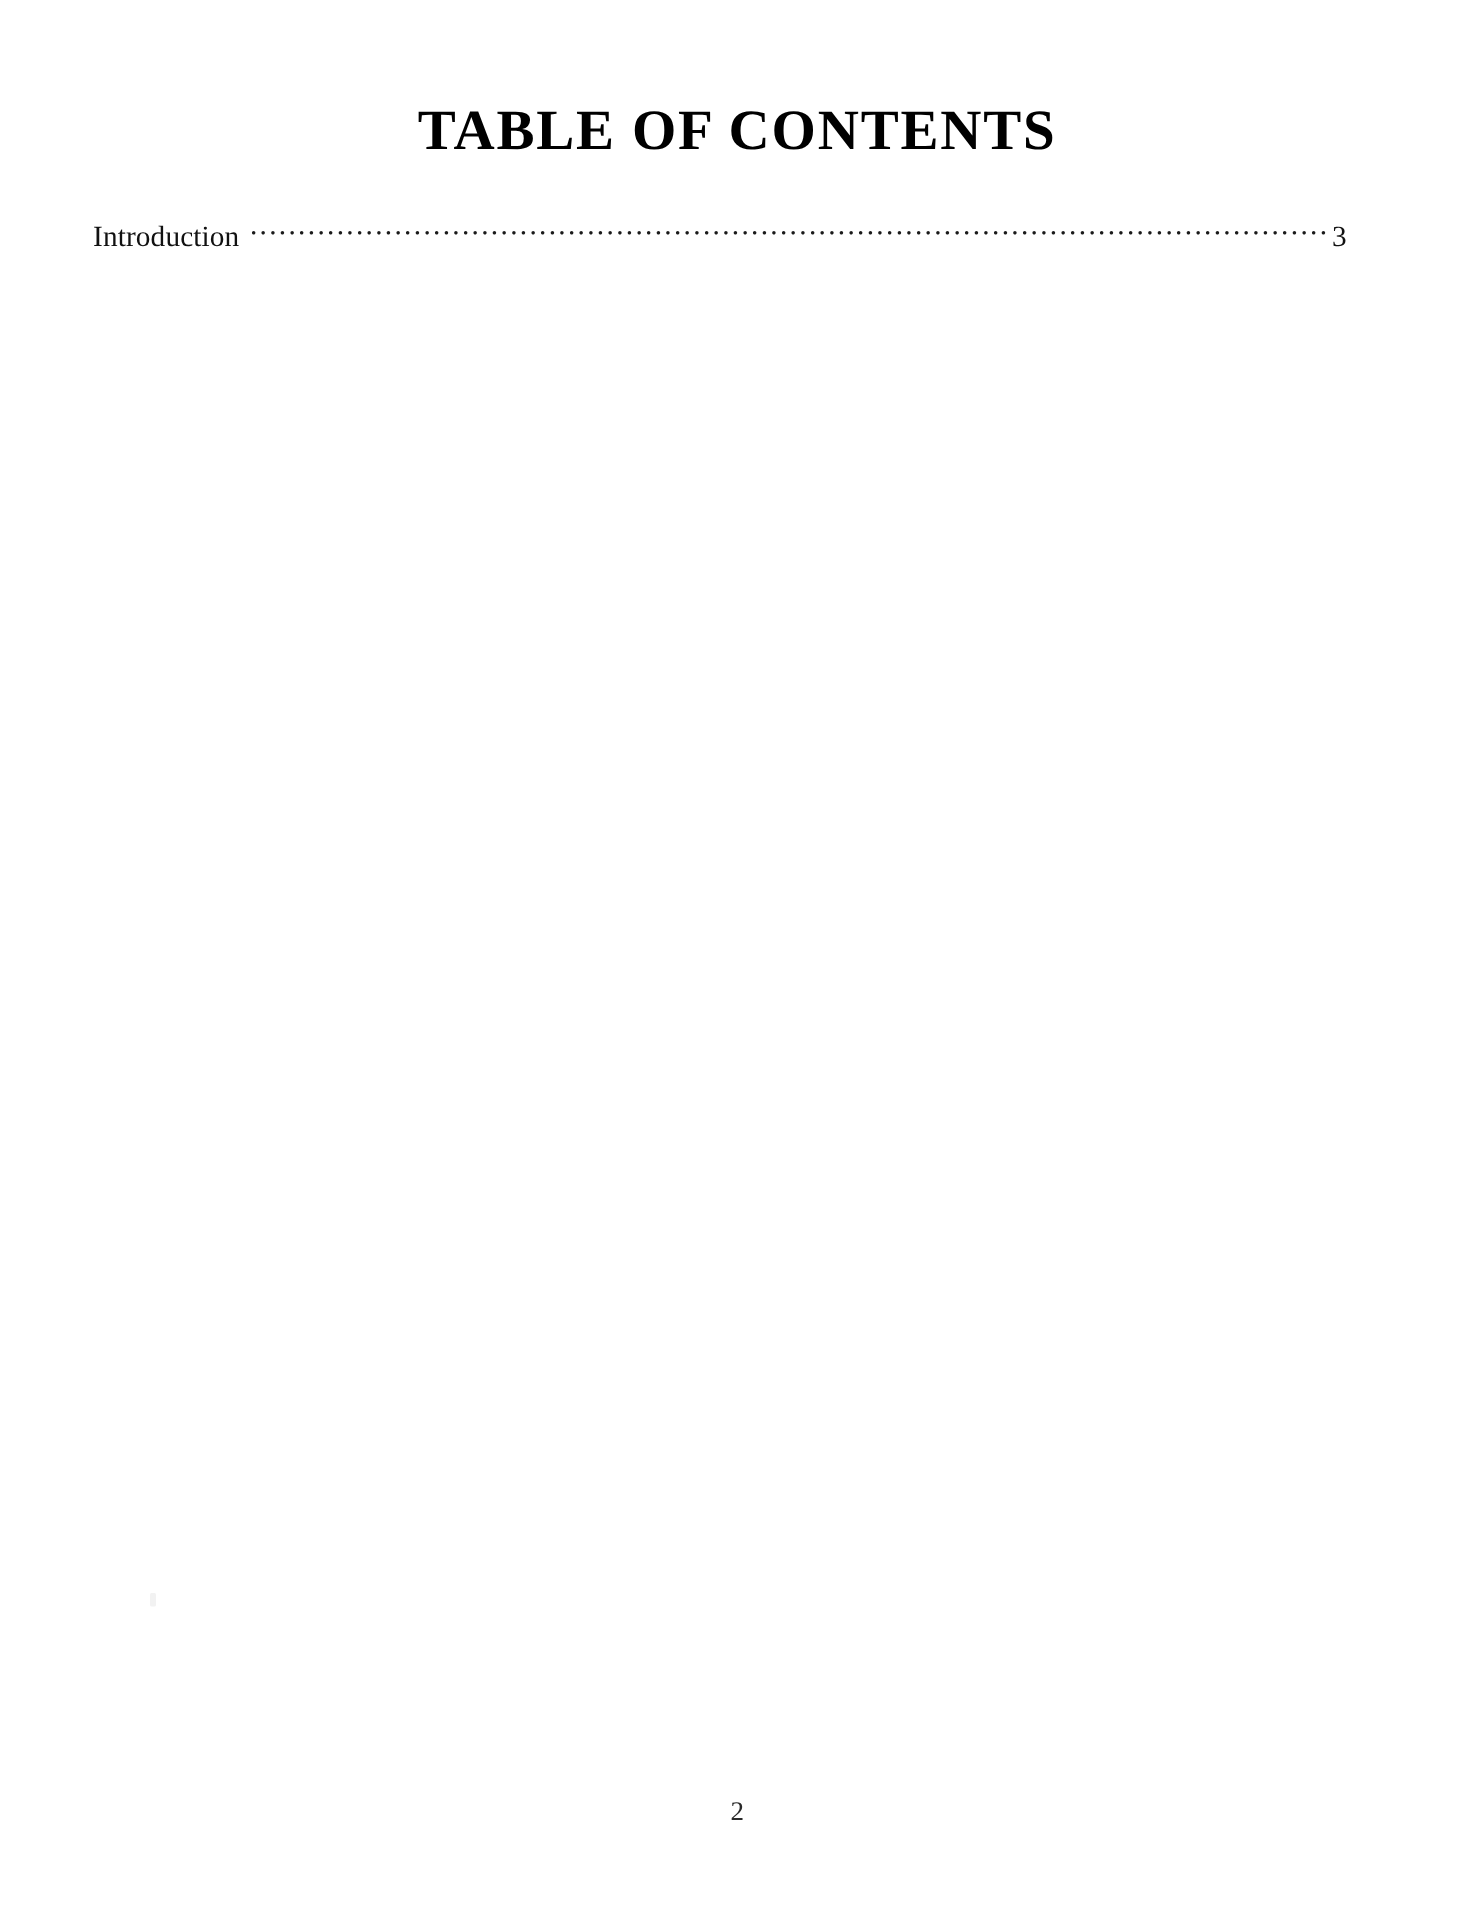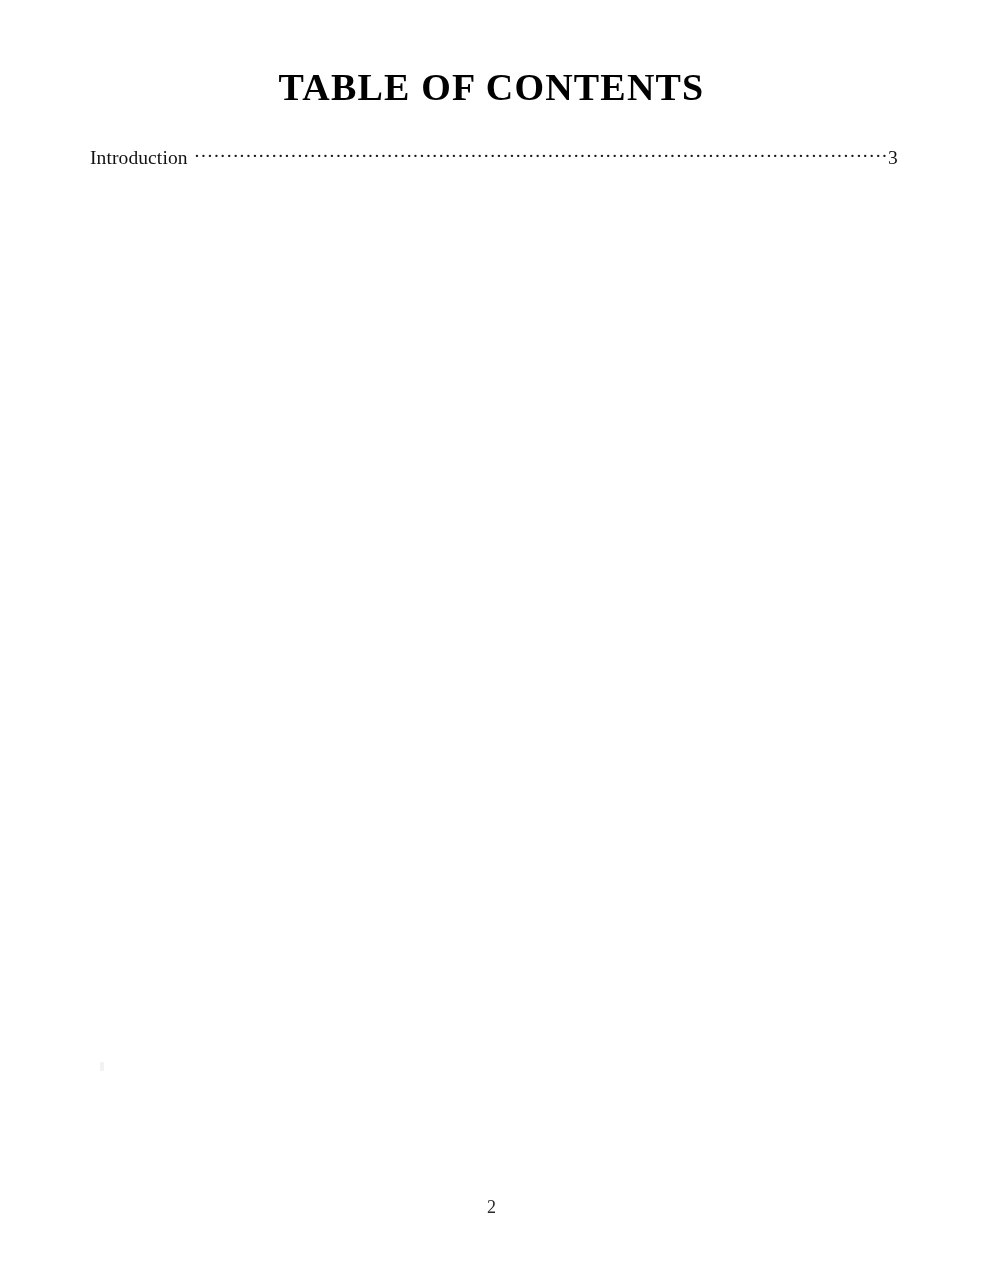--- a/index.html
+++ b/index.html
@@ -52,21 +52,20 @@
     align-items: baseline;
     width: 100%;
     font-size: 19.5px;
     line-height: 24.6px;
     white-space: nowrap;
     color: #111;
   }
   .entry .label {
     flex: 0 0 auto;
     letter-spacing: 0.1px;
-    margin-left: 28px;
   }
   .entry .leader {
     flex: 1 1 auto;
     overflow: hidden;
     margin: 0 0 0 0;
     position: relative;
     height: 1em;
   }
   .entry .leader::after {
     content: "................................................................................"

